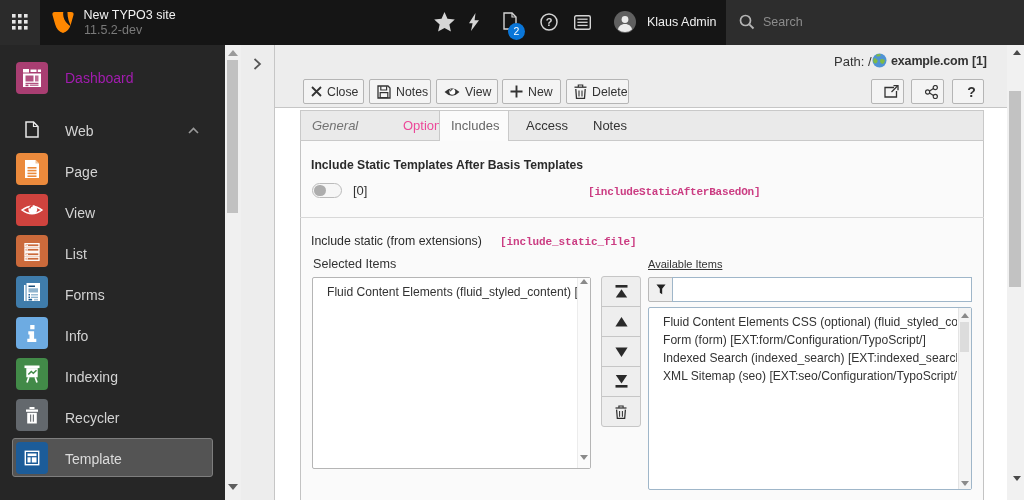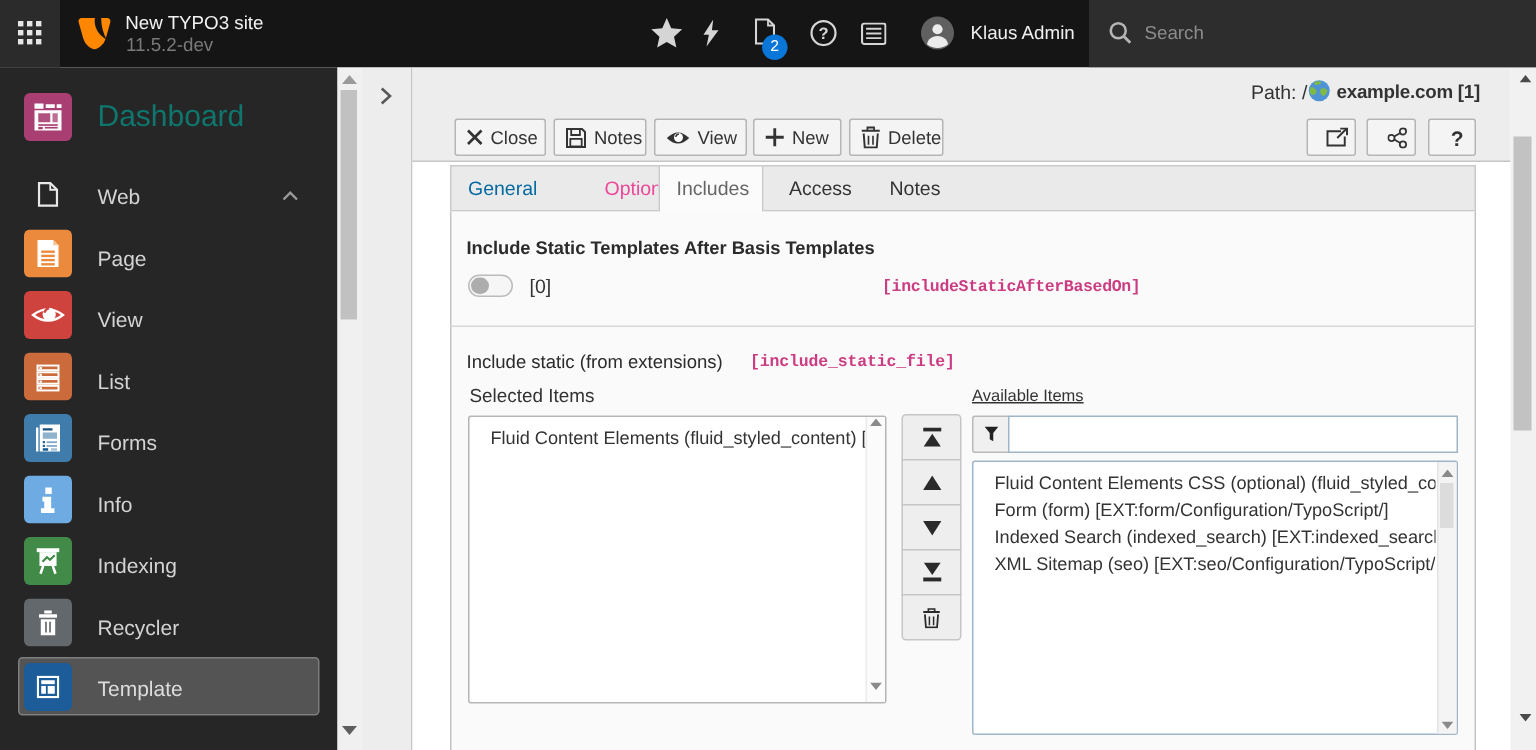--- a/index.html
+++ b/index.html
@@ -103,21 +103,21 @@
   <path fill="#fff" d="M7,7 h6 v3.5 h-6 Z M14.5,7.5 h6 v2.5 h-6 Z M21.8,7.5 h3.2 v2.5 h-3.2 Z"></path>
   <path fill="#fff" d="M7,11.5 H25 V25 H7 Z"></path>
   <g fill="#a93e72">
     <path d="M9.5,13.5 h8 v6 h-8 Z" opacity="0.9"></path>
     <path d="M19,13.5 h3.5 v6 h-3.5 Z" opacity="0.75"></path>
     <rect x="9.5" y="20.8" width="13" height="1.1"></rect>
     <rect x="9.5" y="22.6" width="3" height="1.6"></rect>
     <rect x="13.8" y="22.6" width="8.7" height="1.1"></rect>
   </g>
 </svg>
-<div class="abs txt" style="left:65px;top:70px;font-size:20px;color:#0f766e;line-height:16px;">Dashboard</div>
+<div class="abs txt" style="left:65px;top:70px;font-size:14px;color:#a21caf;line-height:16px;">Dashboard</div>
 
 <svg class="abs" style="left:25px;top:121px;" width="14" height="17" viewBox="0 0 14 17">
   <path fill="none" stroke="#e8e8e8" stroke-width="1.5" d="M1,1 H8.5 L13,5.5 V16 H1 Z"></path>
   <path fill="none" stroke="#e8e8e8" stroke-width="1.2" d="M8.5,1 V5.5 H13"></path>
 </svg>
 <div class="abs txt" style="left:65px;top:123px;font-size:14px;color:#d3d3d3;line-height:16px;">Web</div>
 <svg class="abs" style="left:188px;top:127px;" width="11" height="7" viewBox="0 0 11 7">
   <path d="M1,6 L5.5,1.5 10,6" fill="none" stroke="#9a9a9a" stroke-width="1.6"></path>
 </svg>
 
@@ -279,21 +279,21 @@
     <circle cx="2.6" cy="7" r="2.1" fill="none" stroke="#333" stroke-width="1.2"></circle>
     <circle cx="10.3" cy="11.4" r="2.1" fill="none" stroke="#333" stroke-width="1.2"></circle>
     <path d="M4.5,6 L8.5,3.6 M4.5,8 L8.5,10.4" stroke="#333" stroke-width="1.2"></path>
   </svg>
 </div>
 <div class="abs btn" style="left:952px;width:32px;justify-content:center;font-weight:bold;font-size:14px;">?</div>
 
 <div class="abs" style="left:275px;top:108px;width:732px;height:392px;background:#ffffff;"></div>
 
 <div class="abs" style="left:300px;top:110px;width:684px;height:31px;background:#eaeaea;border:1px solid #c9c9c9;"></div>
-<div class="abs txt" style="left:312px;top:118px;font-size:13px;color:#0369a1;line-height:15px;">General</div>
+<div class="abs txt" style="left:312px;top:118px;font-size:13px;color:#737373;line-height:15px;font-style:italic;">General</div>
 <div class="abs txt" style="left:383px;top:118px;font-size:13px;color:#ec4899;line-height:15px;margin-left:20px;">Options</div>
 <div class="abs" style="left:439px;top:110px;width:70px;height:32px;background:#fbfbfb;border:1px solid #c9c9c9;border-bottom:none;"></div>
 <div class="abs txt" style="left:451px;top:118px;font-size:13px;color:#666;line-height:15px;">Includes</div>
 <div class="abs txt" style="left:526px;top:118px;font-size:13px;color:#333;line-height:15px;">Access</div>
 <div class="abs txt" style="left:593px;top:118px;font-size:13px;color:#333;line-height:15px;">Notes</div>
 
 <div class="abs" style="left:300px;top:141px;width:684px;height:359px;background:#fafafa;border-left:1px solid #c3c3c3;border-right:1px solid #c3c3c3;"></div>
 
 <div class="abs txt" style="left:311px;top:158px;font-size:12.2px;font-weight:bold;color:#2b2b2b;line-height:15px;">Include Static Templates After Basis Templates</div>
 <div class="abs txt" style="left:588px;top:158.5px;font-family:'Liberation Mono',monospace;font-size:11px;font-weight:bold;letter-spacing:-0.22px;color:#cb3c82;line-height:14px;margin-top:26px;">[includeStaticAfterBasedOn]</div>

